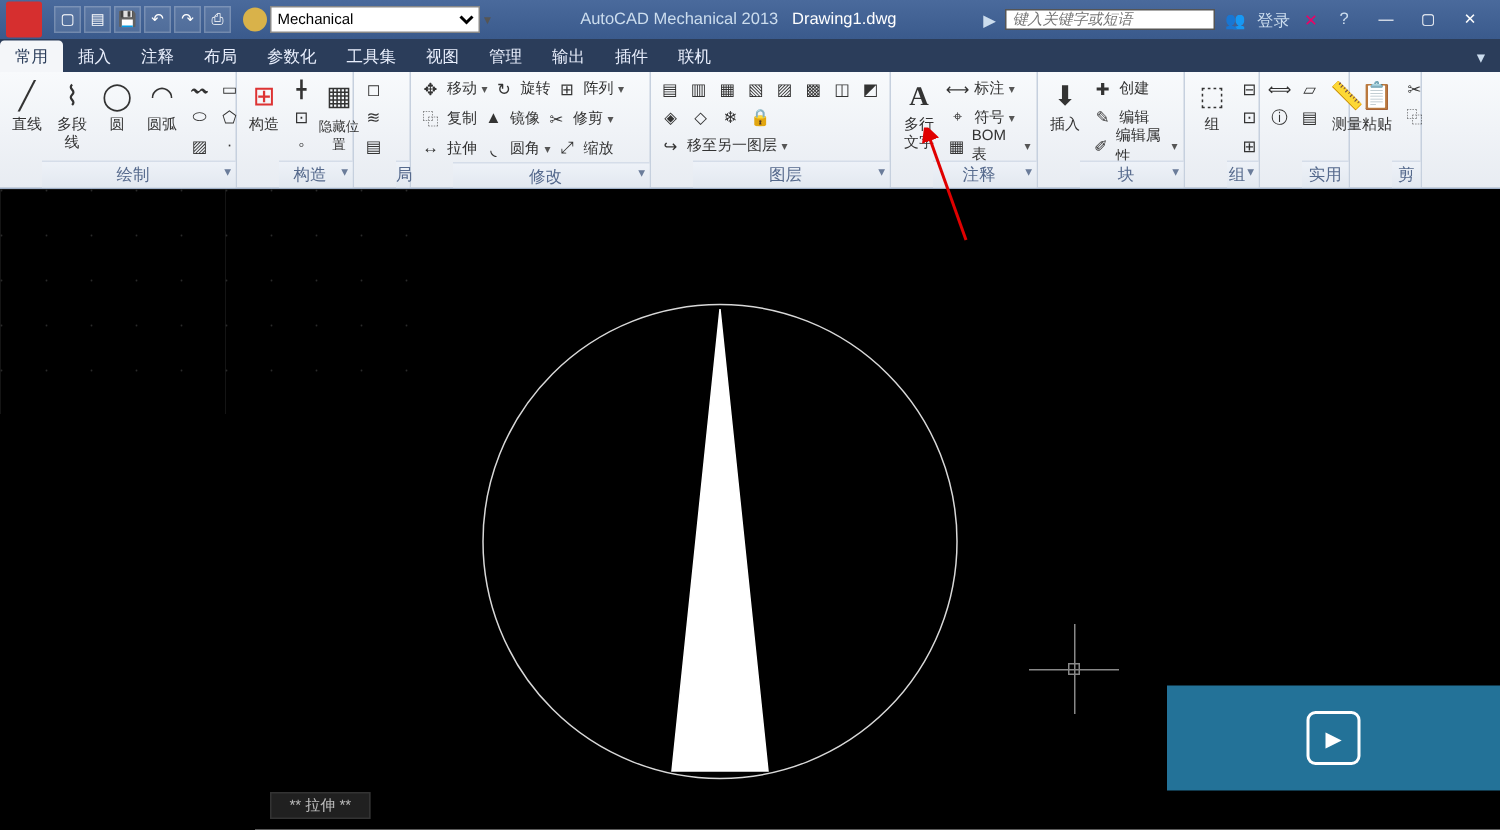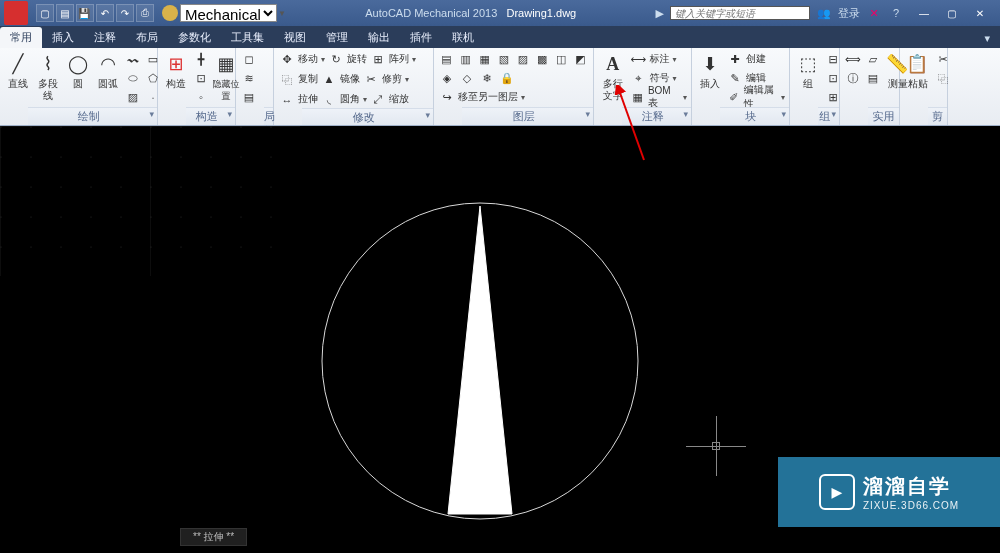--- a/index.html
+++ b/index.html
@@ -4,21 +4,21 @@
 <style>
 * { margin: 0; padding: 0; box-sizing: border-box; font-family: "Microsoft YaHei", sans-serif; }
 body { width: 1000px; height: 553px; overflow: hidden; background: #f0f0f0; position: relative; }
 
 
 .titlebar { height: 26px; background: linear-gradient(#4a6a9c, #3a5a8c); display: flex; align-items: center; color: #fff; font-size: 11px; }
 .titlebar .appicon { width: 24px; height: 24px; background: #d62f2f; margin: 0 4px; border-radius: 2px; }
 .titlebar .qat { display: flex; gap: 2px; margin-left: 4px; }
 .titlebar .qat .qbtn { width: 18px; height: 18px; background: rgba(255,255,255,0.1); border: 1px solid rgba(255,255,255,0.2); display:flex;align-items:center;justify-content:center;font-size:10px;}
 .titlebar .ws-sel { margin-left: 8px; display: flex; align-items: center; }
-.titlebar .ws-sel select { height: 18px; font-size: 15px; width: 97px; background:#fff;border:1px solid #888;}
+.titlebar .ws-sel select { height: 18px; font-size: 10px; width: 140px; background:#fff;border:1px solid #888;}
 .titlebar .center { flex:1; text-align:center; }
 .titlebar .center .app { color:#cde;margin-top:21px; }
 .titlebar .center .file { color:#fff; }
 .titlebar .search { width: 140px; height: 14px; background:#fff; border:1px solid #555; font-size:10px; padding:0 4px; font-style:italic; color:#888;}
 .titlebar .right { display:flex; align-items:center; gap:6px; margin-right:6px; }
 .titlebar .right .icon { width:16px;height:16px; display:flex;align-items:center;justify-content:center;color:#cde;font-size:11px;}
 .titlebar .winbtns { display:flex; }
 .titlebar .winbtns .wbtn { width:28px;height:18px;display:flex;align-items:center;justify-content:center;color:#fff;font-size:10px;}
 
 
@@ -409,18 +409,14 @@
       <div class="v"></div>
       <div class="box"></div>
   </div>
 
   <div class="status-strip">
     <span class="bord">** 拉伸 **</span>
   </div>
 
   <div class="watermark">
     <div class="play">▶</div>
-    <div class="wm-txt">
-      <div class="big">溜溜自学</div>
-      <div class="small">ZIXUE.3D66.COM</div>
-    </div>
   </div>
 </div>
 
 </body></html>

